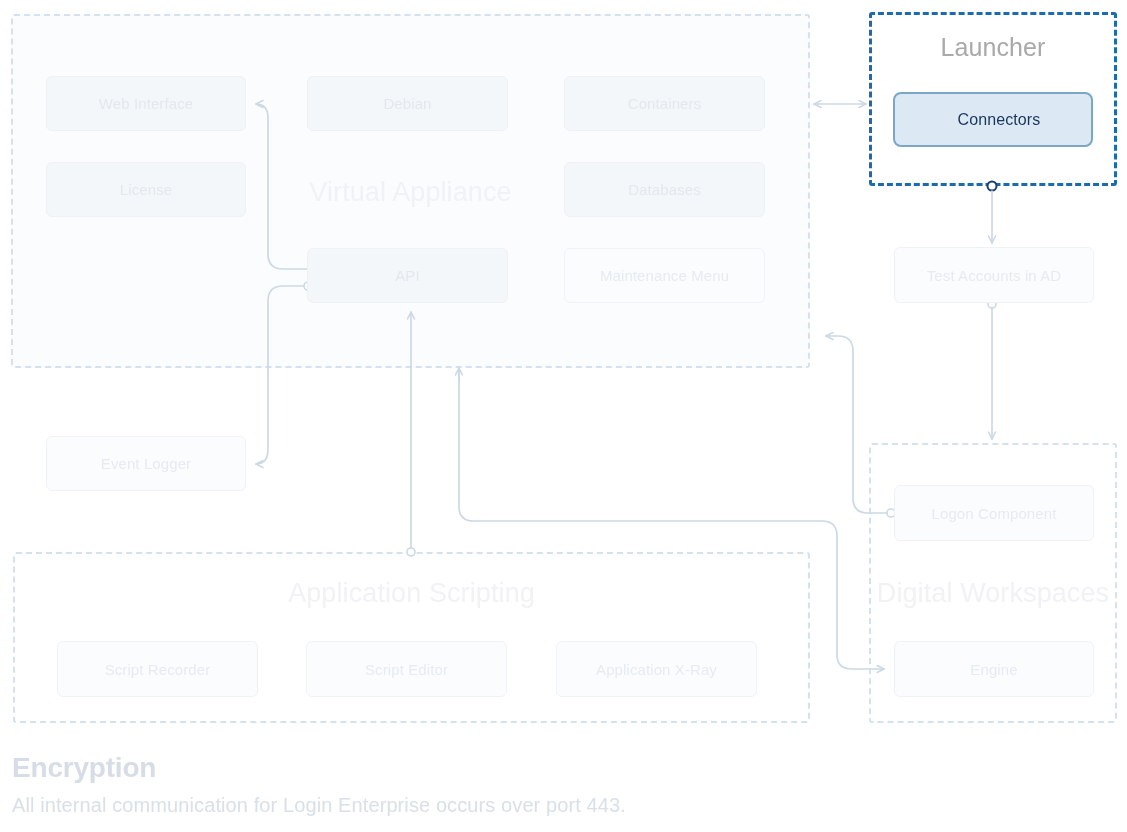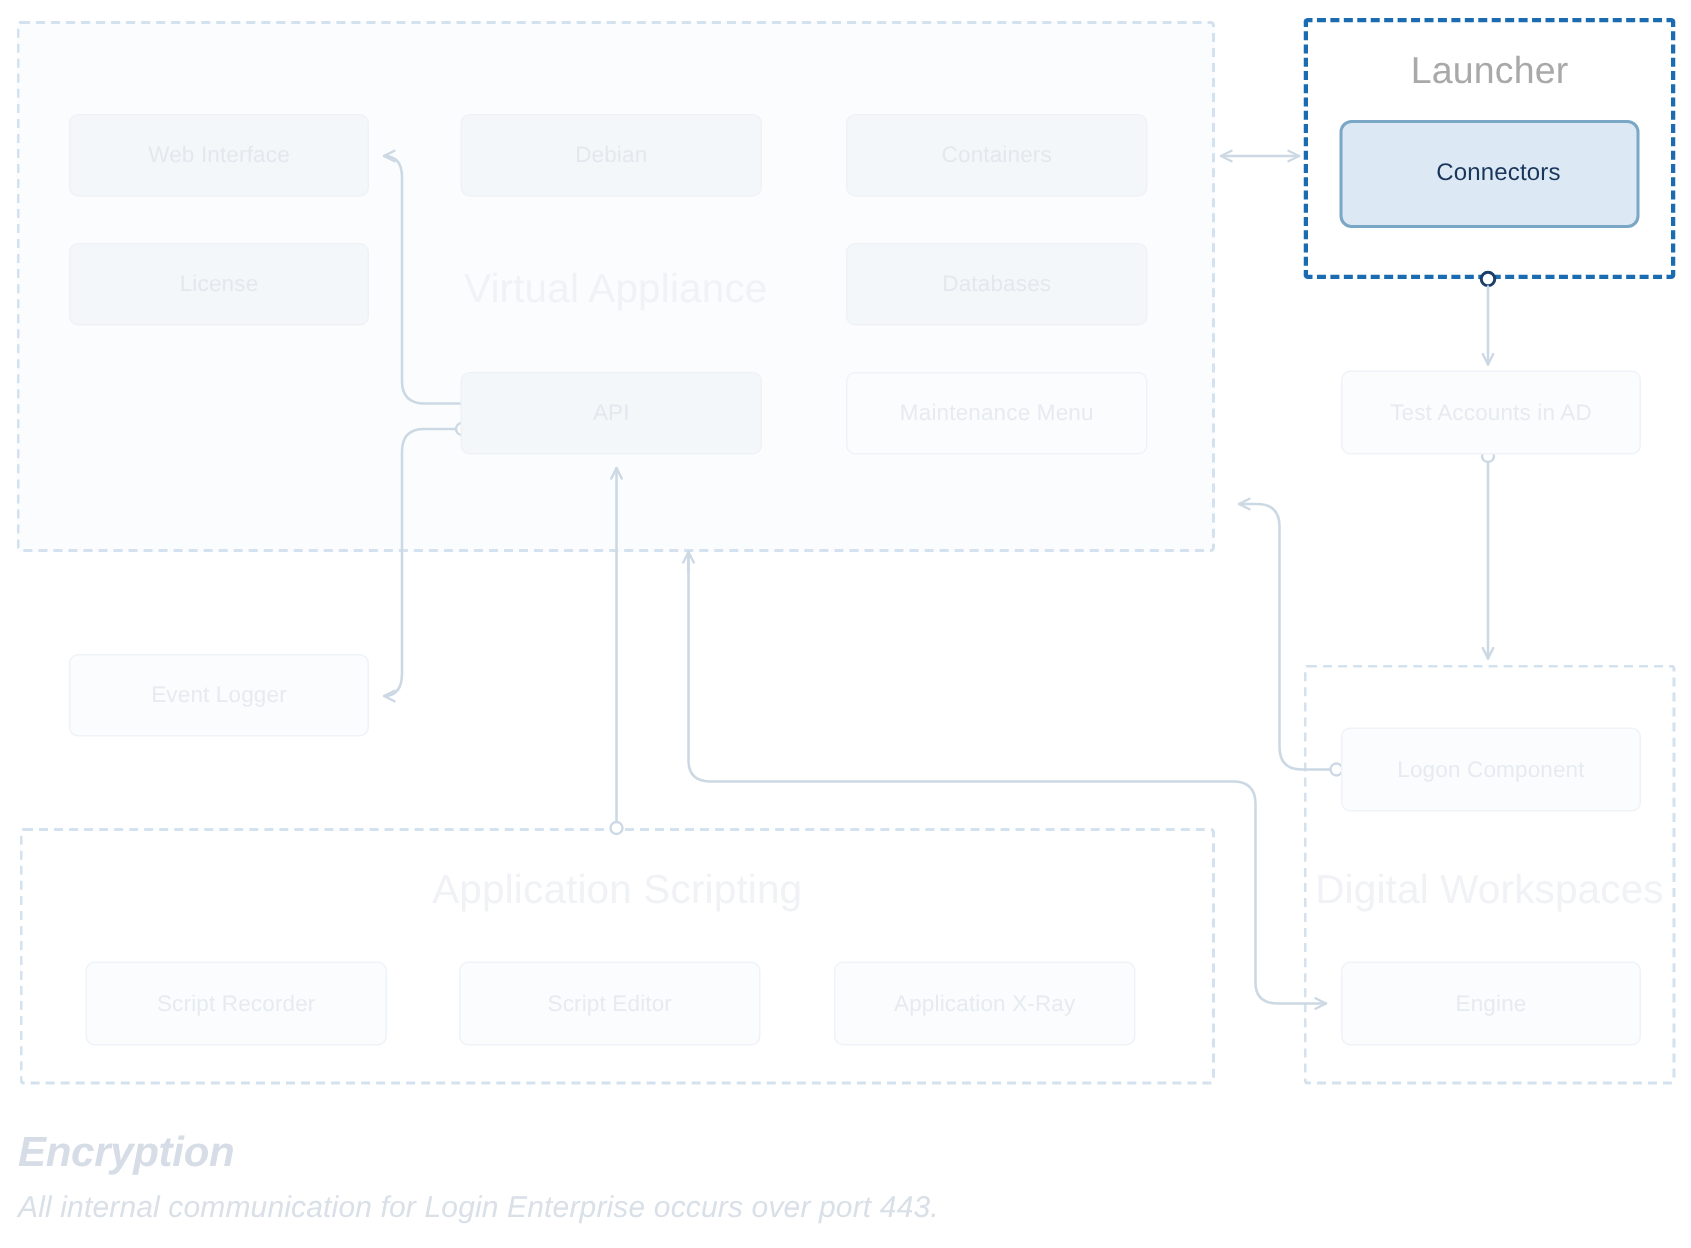--- a/index.html
+++ b/index.html
@@ -98,21 +98,20 @@
     border-radius: 8px;
     font-size: 16px;
   }
 
   
   #footer-block {
     position: absolute;
     left: 12px;
     top: 752px;
     width: 900px;
-    font-style: italic;
   }
   #encryption-heading {
     font-size: 28px;
     font-weight: bold;
     color: #d6dde6;
     margin: 0 0 10px 0;
     letter-spacing: -0.2px;
   }
   #encryption-note {
     font-size: 20px;
@@ -203,21 +202,21 @@
   </div>
 
   <div class="node node-muted-pale" style="left:564px; top:248px; width:201px; height:55px;">
     <span>Maintenance Menu</span>
   </div>
 
   <div class="node node-muted-pale" style="left:46px; top:436px; width:200px; height:55px;">
     <span>Event Logger</span>
   </div>
 
-  <div class="node node-highlight" style="left:893px; top:80px; width:200px; height:72px;padding-left:12px;">
+  <div class="node node-highlight" style="left:893px; top:92px; width:200px; height:55px;padding-left:12px;">
     <span>Connectors</span>
   </div>
 
   <div class="node node-muted-pale" style="left:894px; top:247px; width:200px; height:56px;">
     <span>Test Accounts in AD</span>
   </div>
 
   <div class="node node-muted-pale" style="left:894px; top:485px; width:200px; height:56px;">
     <span>Logon Component</span>
   </div>

